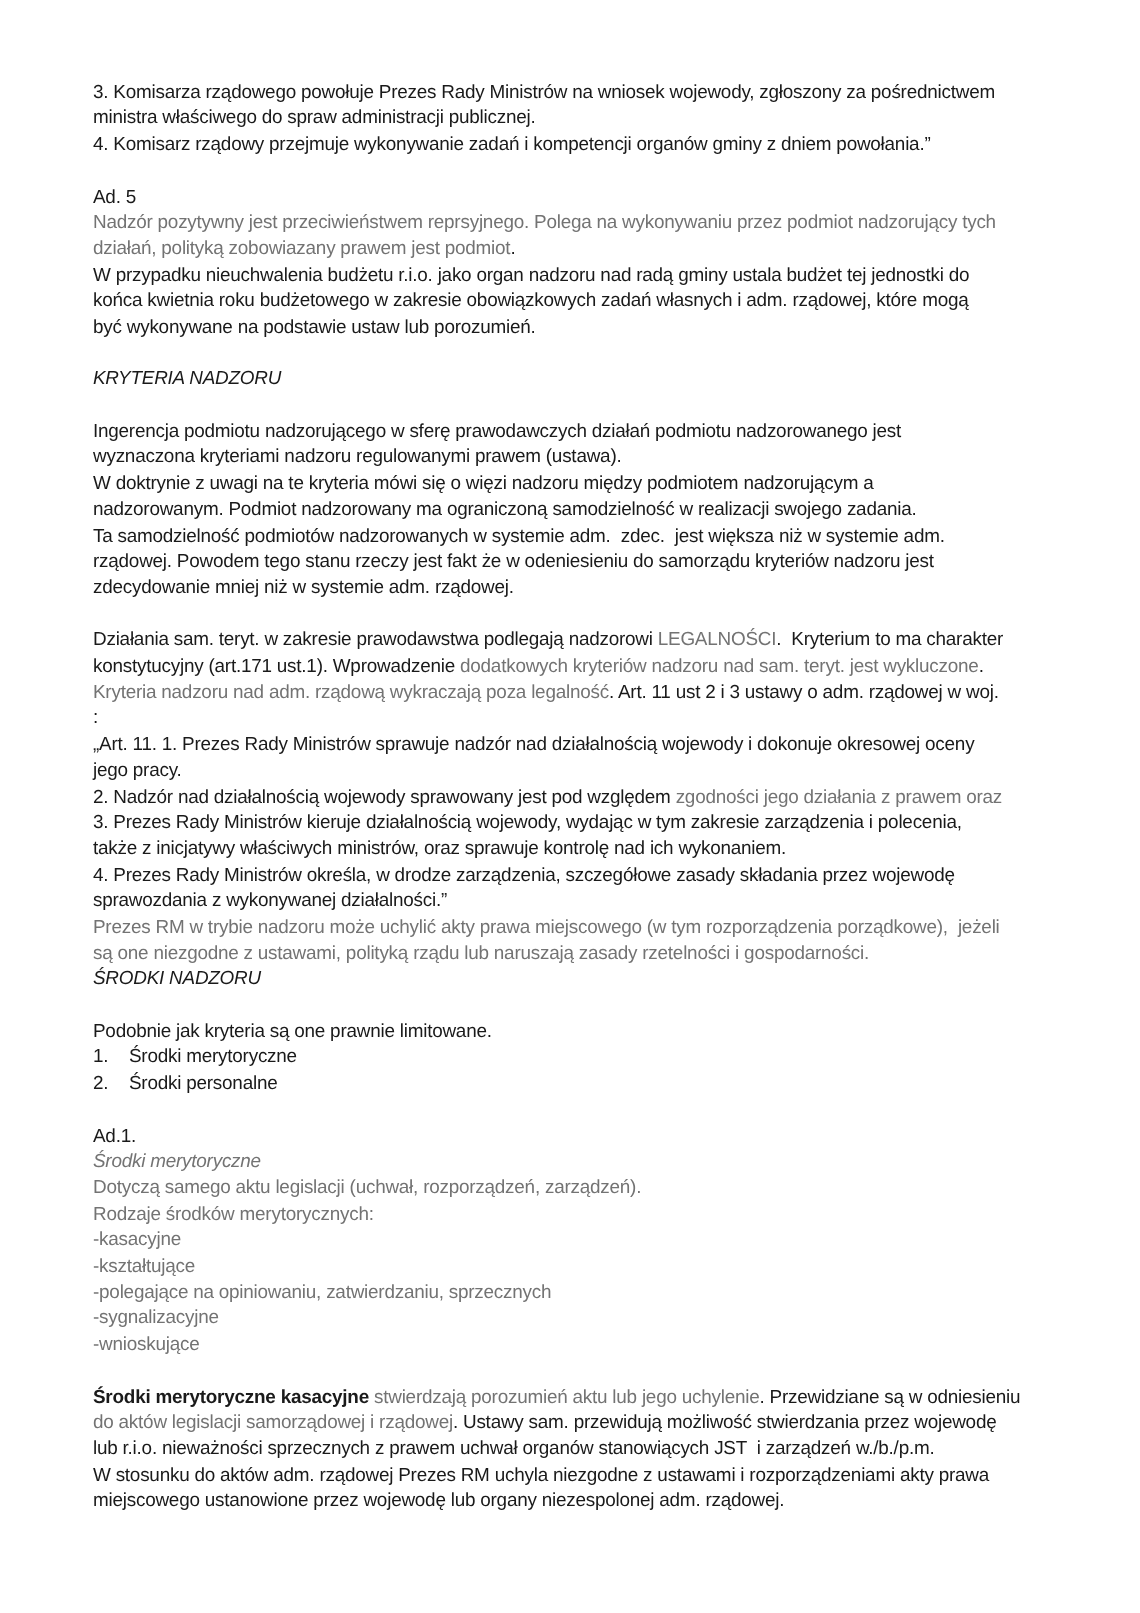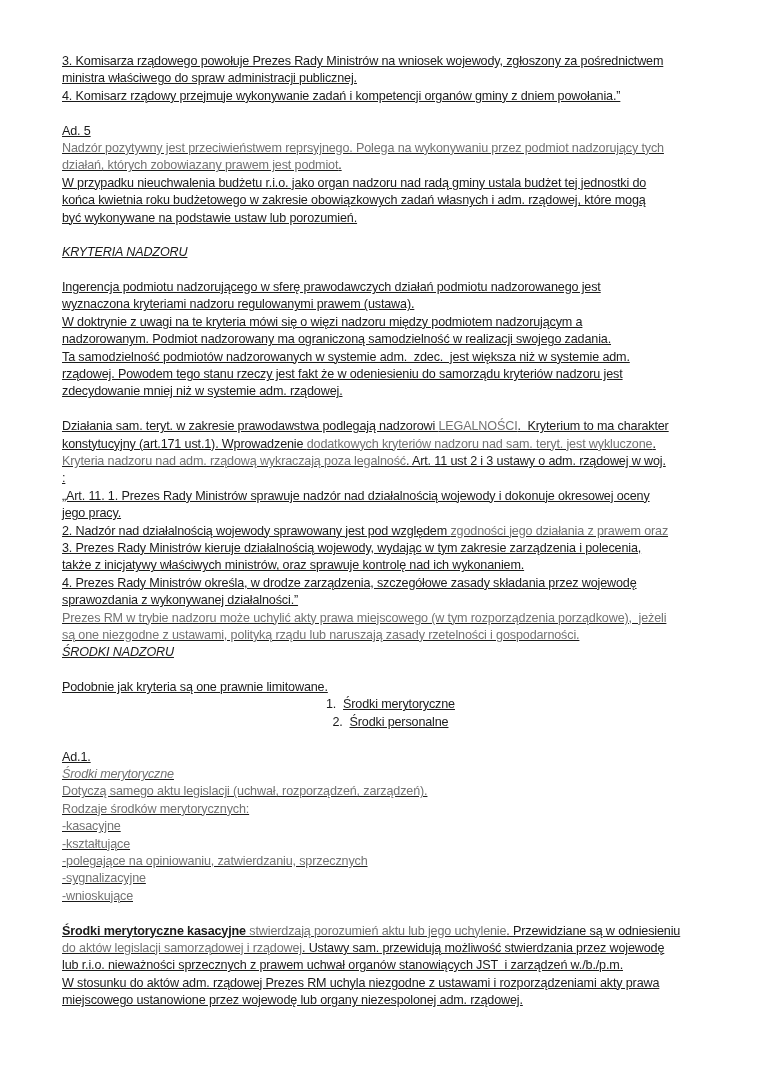--- a/index.html
+++ b/index.html
@@ -1,37 +1,37 @@
 <!DOCTYPE html>
 <html><head>
 <meta charset="utf-8">
 <style>
   html, body { margin:0; padding:0; background:#ffffff; }
   body { width:760px; height:1075px; position:relative; overflow:hidden;
          font-family:"Liberation Sans", sans-serif; font-size:12.6px; color:#1a1a1a; }
-  .page { position:absolute; left:62px; top:53px; width:650px;text-decoration:underline; }
+  .page { position:absolute; left:62px; top:53px; width:650px; }
   .ln { white-space:pre; height:17.4px; line-height:17.4px; letter-spacing:-0.15px; }
   .gap { height:17.4px; }
   .red { color:#737373; }
   .it { font-style:italic; }
   .b { font-weight:bold; }
-  .li { padding-left:0;text-align:center; }
+  .li { padding-left:0; }
   .li .n { display:inline-block; width:24px; }
 </style>
 </head>
 <body>
 
 <div class="page">
   <div class="ln">3. Komisarza rządowego powołuje Prezes Rady Ministrów na wniosek wojewody, zgłoszony za pośrednictwem</div>
   <div class="ln">ministra właściwego do spraw administracji publicznej.</div>
   <div class="ln">4. Komisarz rządowy przejmuje wykonywanie zadań i kompetencji organów gminy z dniem powołania.”</div>
   <div class="gap"></div>
   <div class="ln">Ad. 5</div>
   <div class="ln red">Nadzór pozytywny jest przeciwieństwem reprsyjnego. Polega na wykonywaniu przez podmiot nadzorujący tych</div>
-  <div class="ln"><span class="red">działań, których zobowiazany prawem jest podmiot</span><span>.</span></div>
+  <div class="ln"><span class="red">działań, polityką zobowiazany prawem jest podmiot</span><span>.</span></div>
   <div class="ln">W przypadku nieuchwalenia budżetu r.i.o. jako organ nadzoru nad radą gminy ustala budżet tej jednostki do</div>
   <div class="ln">końca kwietnia roku budżetowego w zakresie obowiązkowych zadań własnych i adm. rządowej, które mogą</div>
   <div class="ln">być wykonywane na podstawie ustaw lub porozumień.</div>
   <div class="gap"></div>
   <div class="ln it">KRYTERIA NADZORU</div>
   <div class="gap"></div>
   <div class="ln">Ingerencja podmiotu nadzorującego w sferę prawodawczych działań podmiotu nadzorowanego jest</div>
   <div class="ln">wyznaczona kryteriami nadzoru regulowanymi prawem (ustawa).</div>
   <div class="ln">W doktrynie z uwagi na te kryteria mówi się o więzi nadzoru między podmiotem nadzorującym a</div>
   <div class="ln">nadzorowanym. Podmiot nadzorowany ma ograniczoną samodzielność w realizacji swojego zadania.</div>

